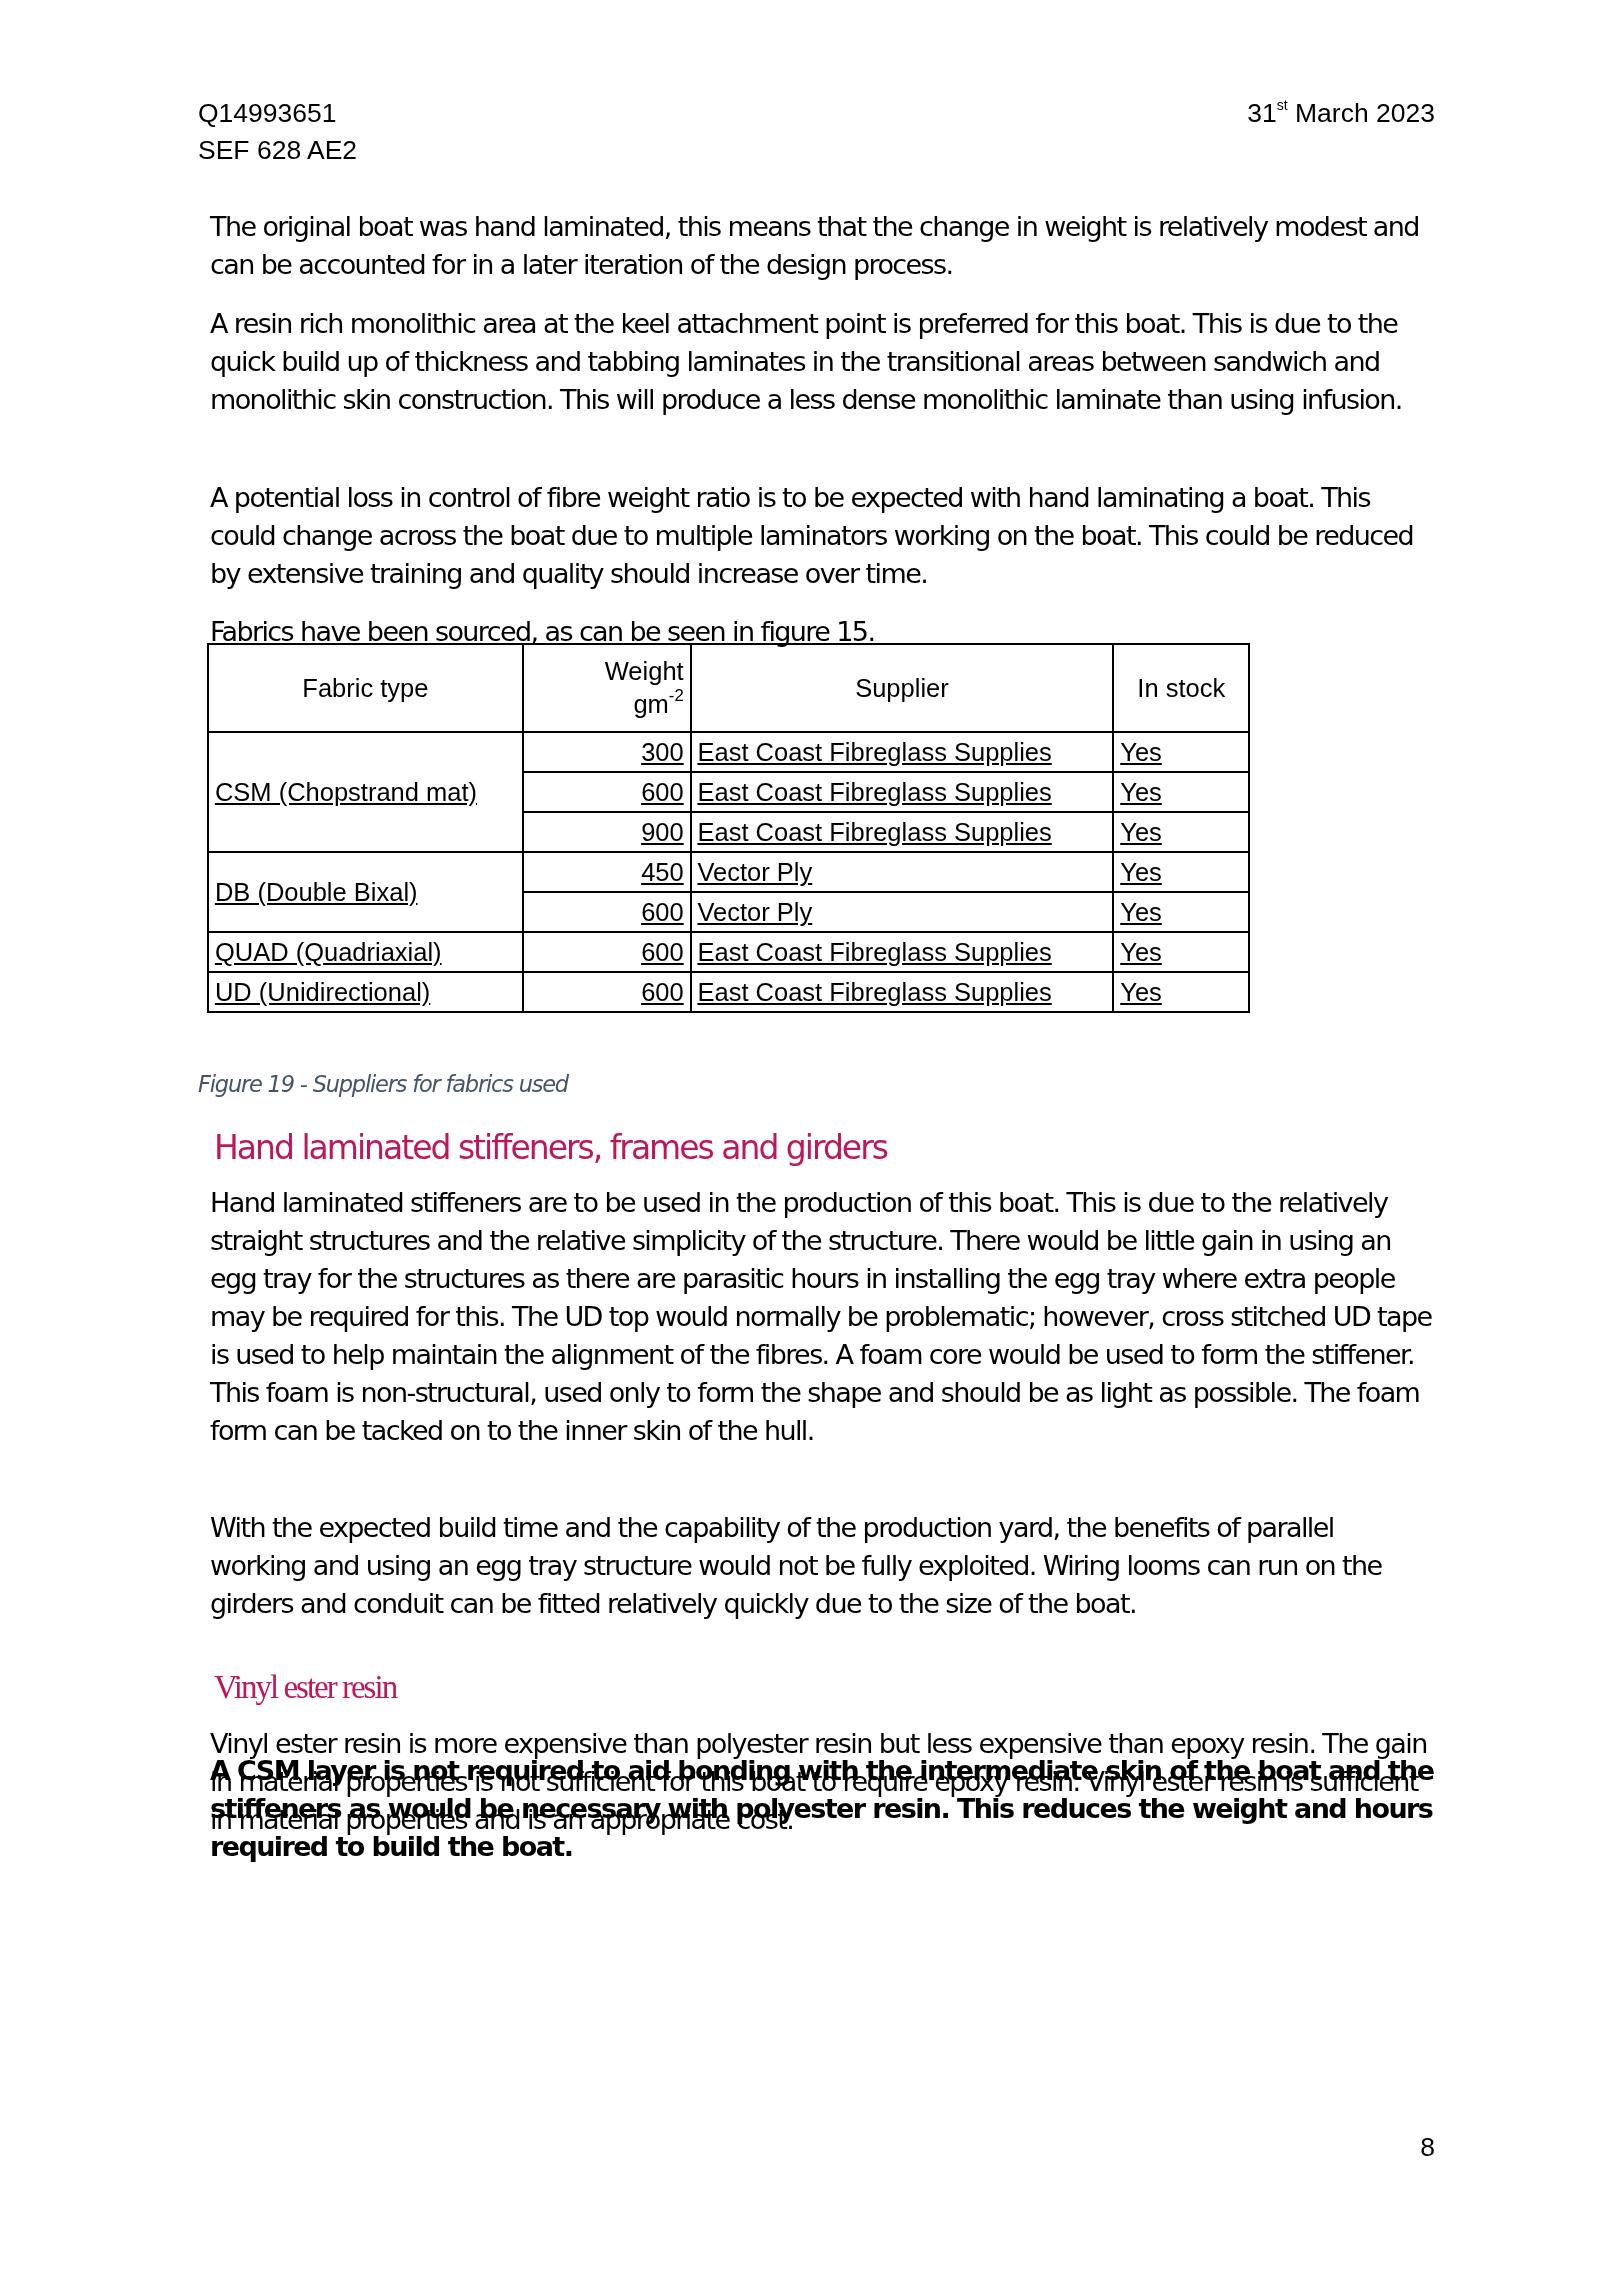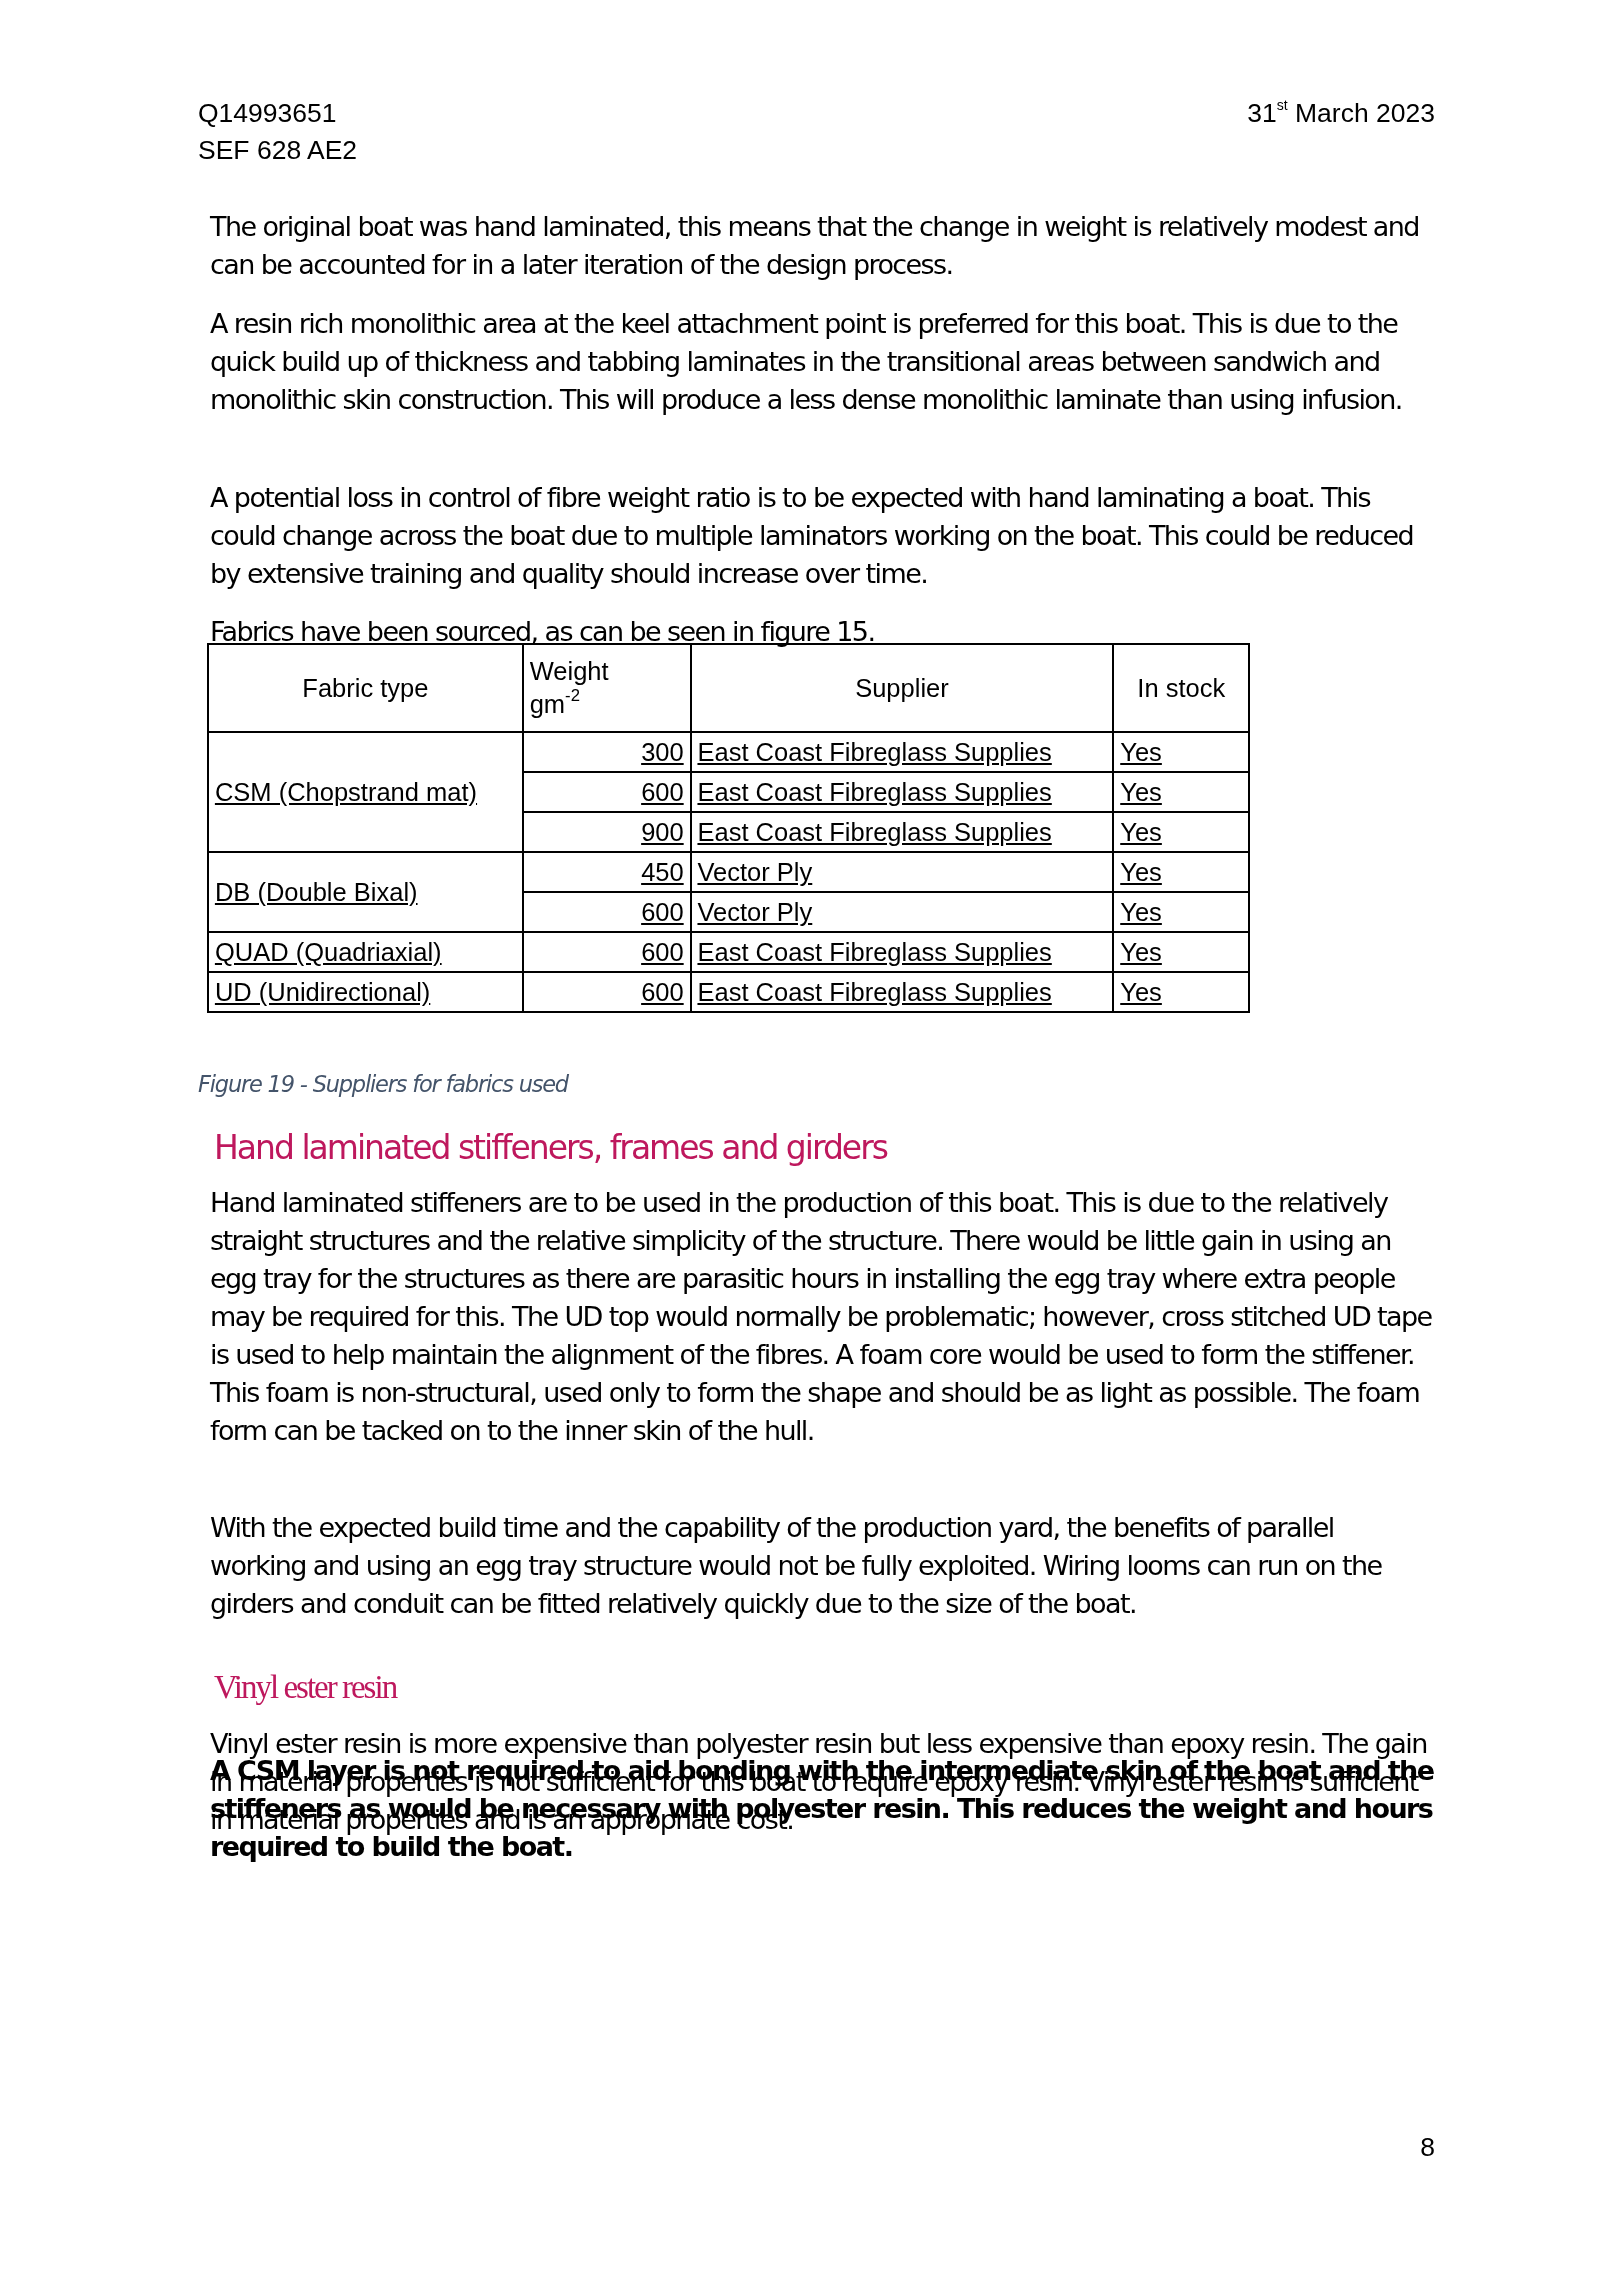--- a/index.html
+++ b/index.html
@@ -46,21 +46,21 @@
   <p>A potential loss in control of fibre weight ratio is to be expected with hand laminating a boat. This could change across the boat due to multiple laminators working on the boat. This could be reduced by extensive training and quality should increase over time.</p>
 </div>
 <div class="body-text" style="top:601px;">
   <p>Fabrics have been sourced, as can be seen in figure 15.</p>
 </div>
 
 <table class="fabrics">
   <thead>
     <tr>
       <th class="c1">Fabric type</th>
-      <th class="c2" style="text-align:left;">
+      <th class="c2" style="text-align:right;">
         <div>Weight</div>
         <div class="wt-unit"><span>gm</span><sup>-2</sup></div>
       </th>
       <th class="c3">Supplier</th>
       <th class="c4">In stock</th>
     </tr>
   </thead>
   <tbody>
     <tr>
       <td class="c1" rowspan="3">CSM (Chopstrand mat)</td>

